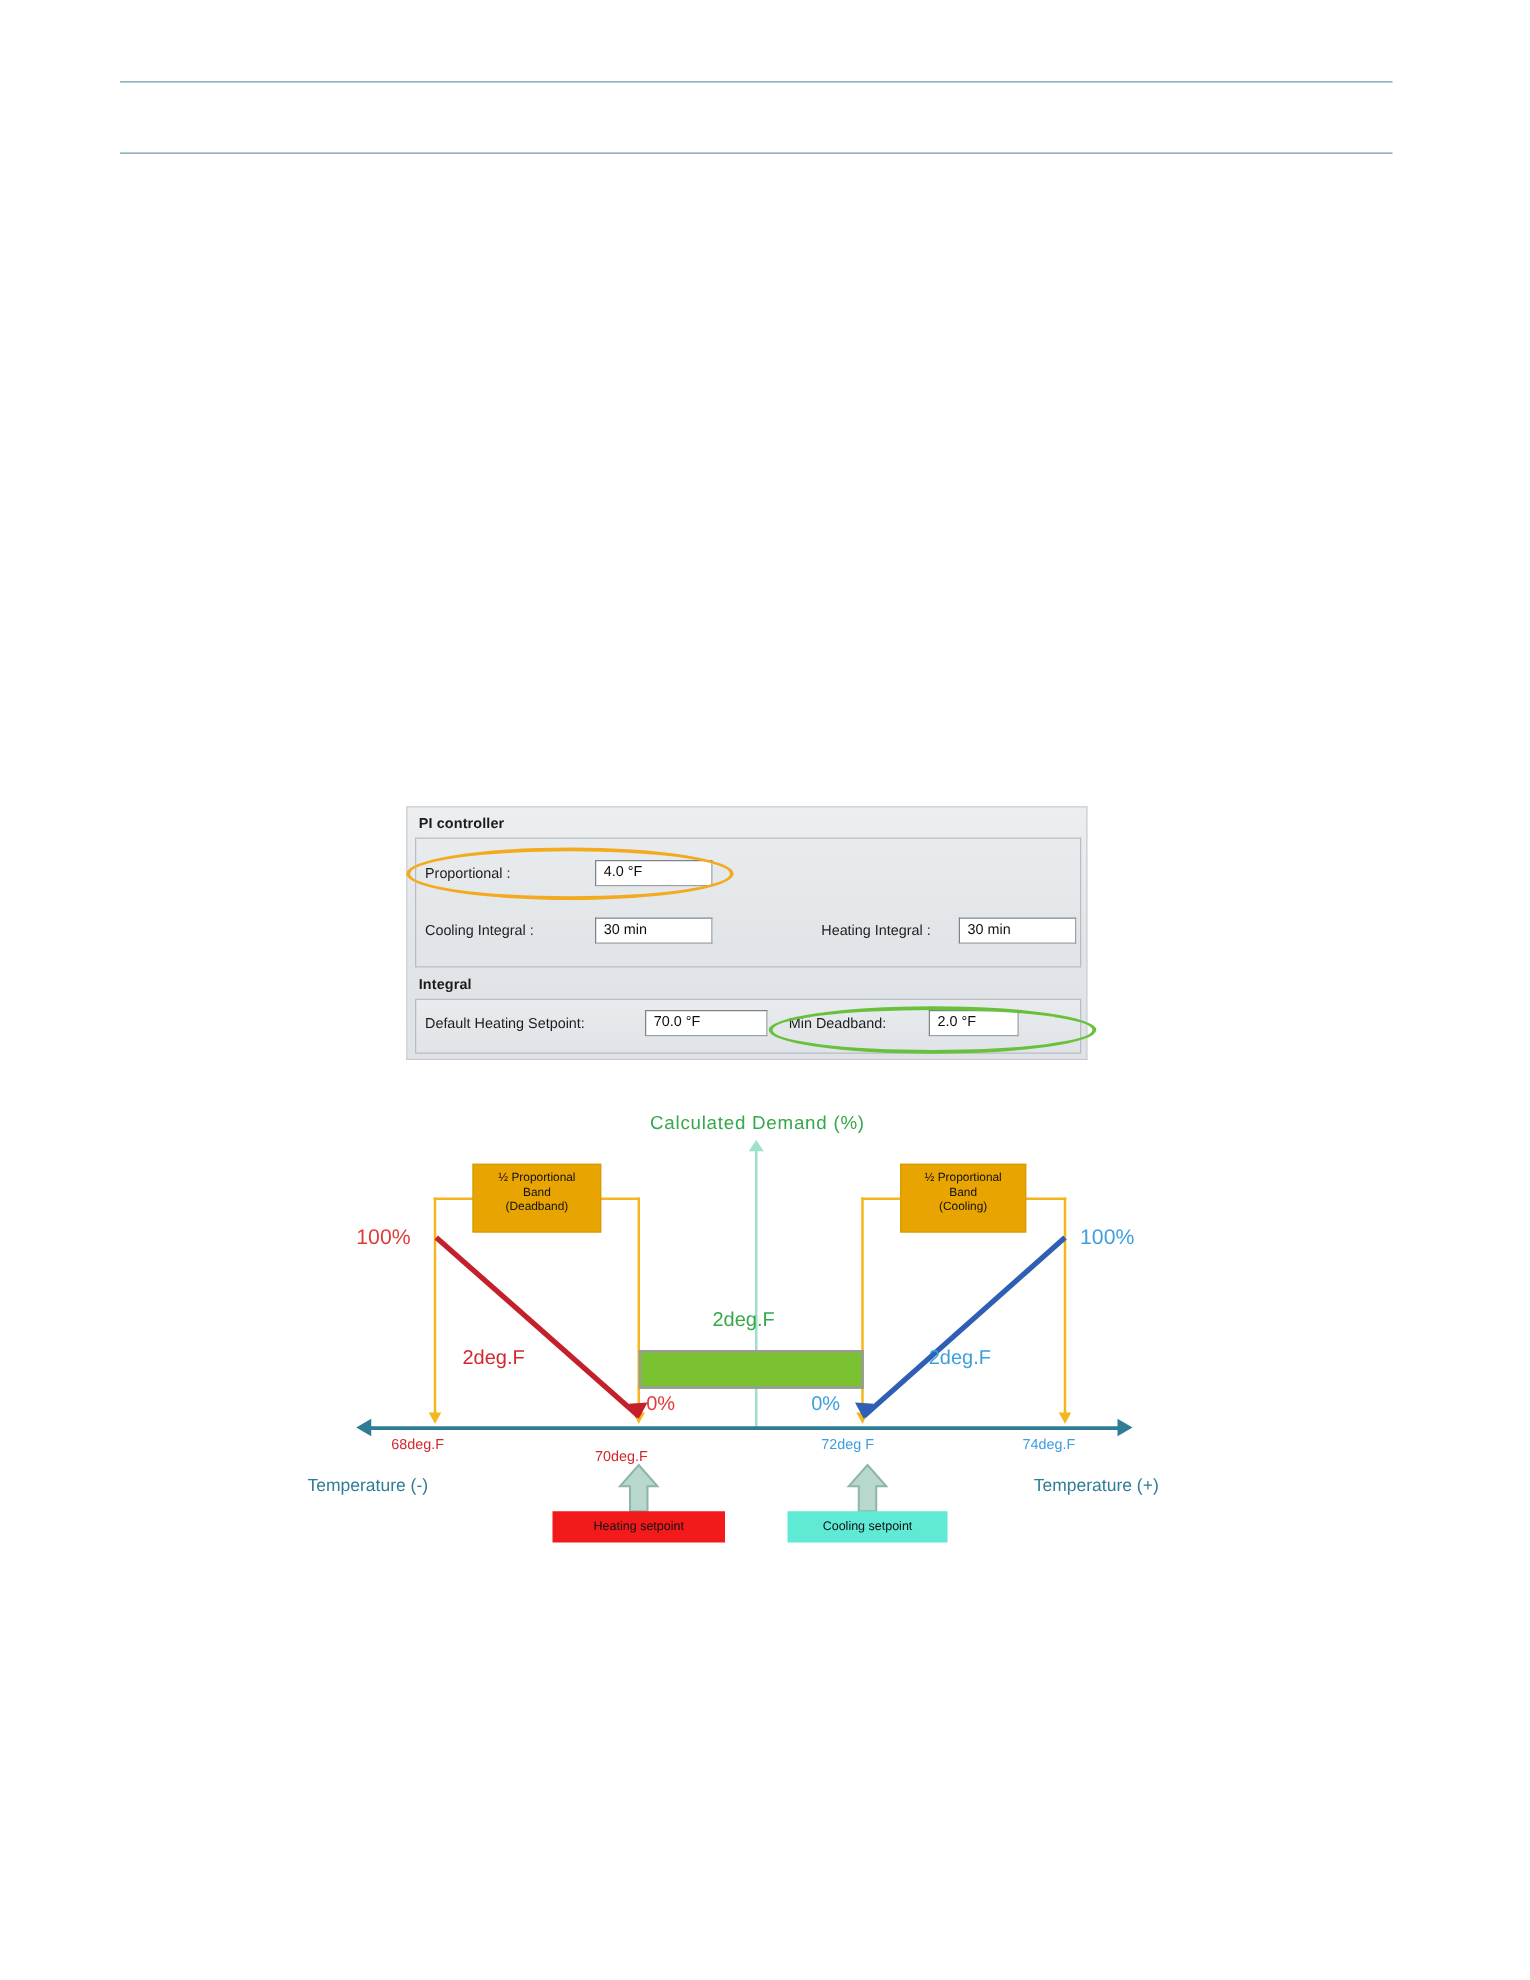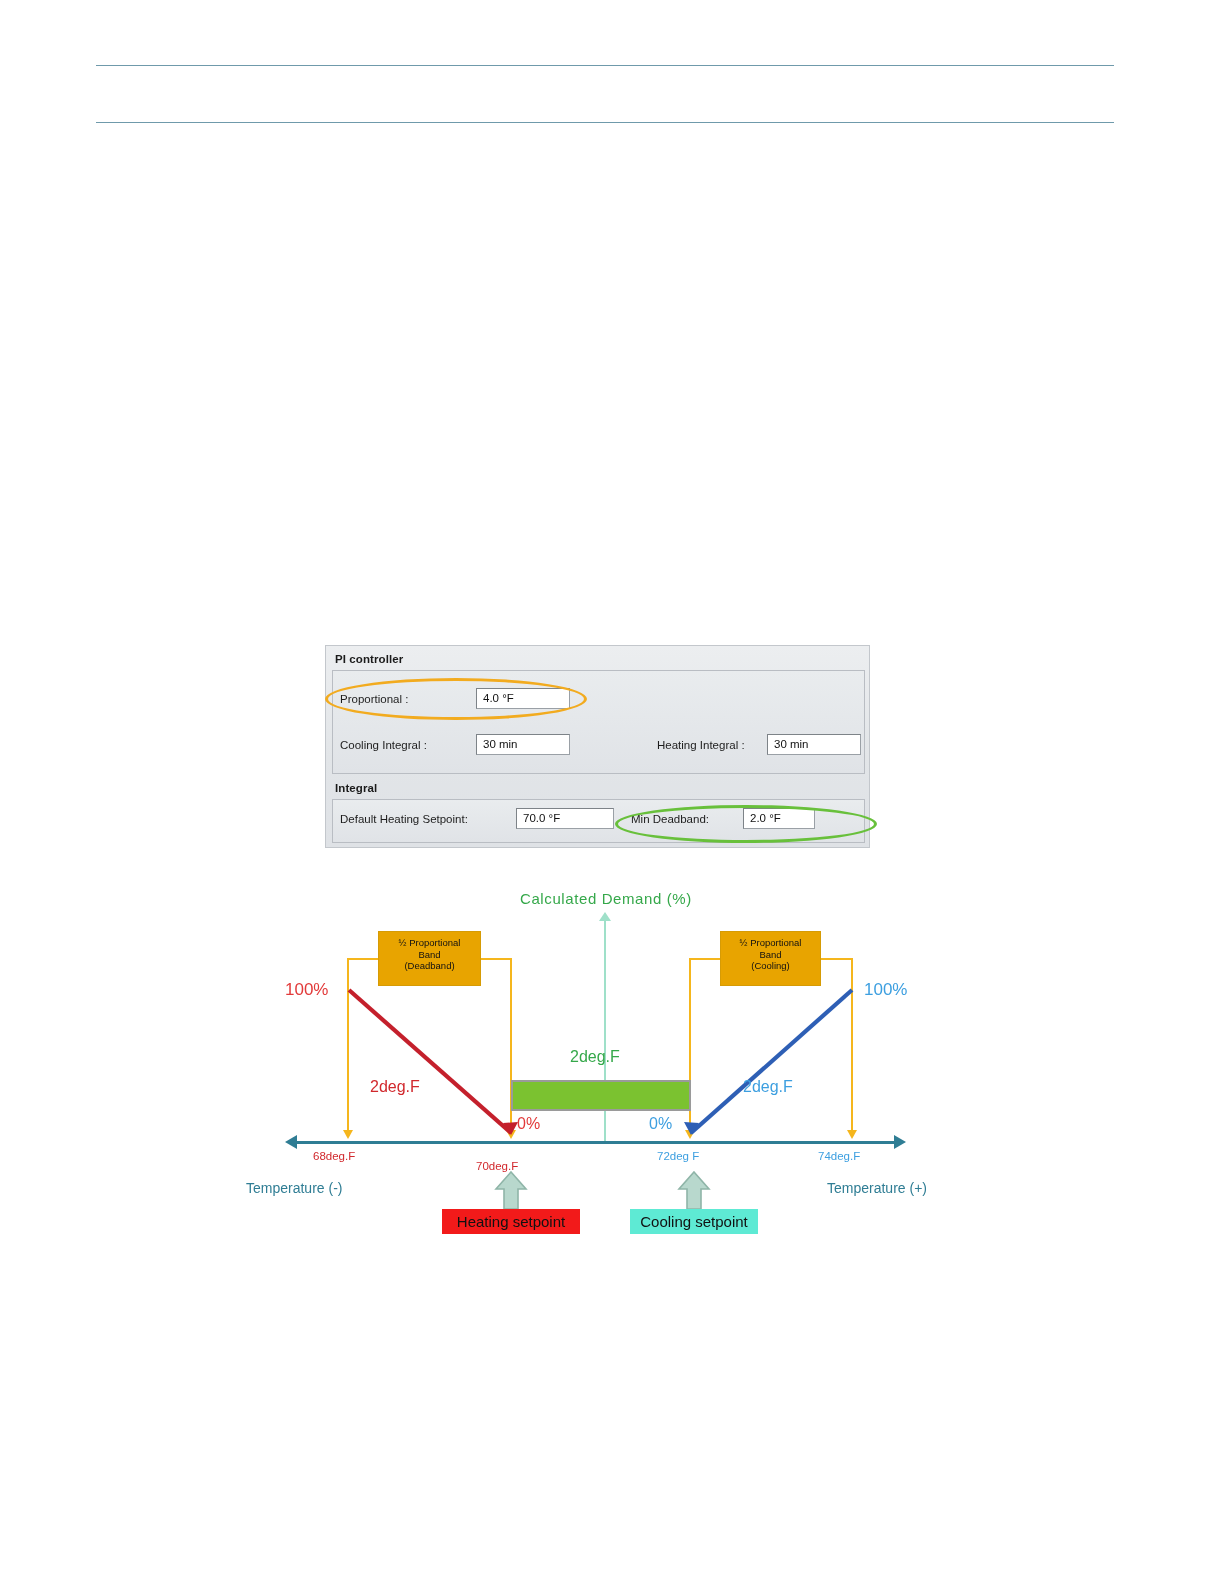--- a/index.html
+++ b/index.html
@@ -88,21 +88,21 @@
 
   
   .deadband{
     position:absolute;left:281px;top:200px;width:180px;height:31px;
     background:#7bc230;border:2px solid #9a9a9a;box-sizing:border-box;
   }
 
   
   .sp-box{
     position:absolute;height:25px;line-height:25px;text-align:center;
-    font-size:15px;color:#111;
+    font-size:10px;color:#111;
   }
   #sp-heat{left:212px;top:329px;width:138px;background:#f21a1a;}
   #sp-cool{left:400px;top:329px;width:128px;background:#5eead4;}
 
   .up-arrow{position:absolute;width:34px;height:40px;}
 </style>
 </head>
 <body>
 
 <div class="hdr-rule" id="rule-1"></div>

